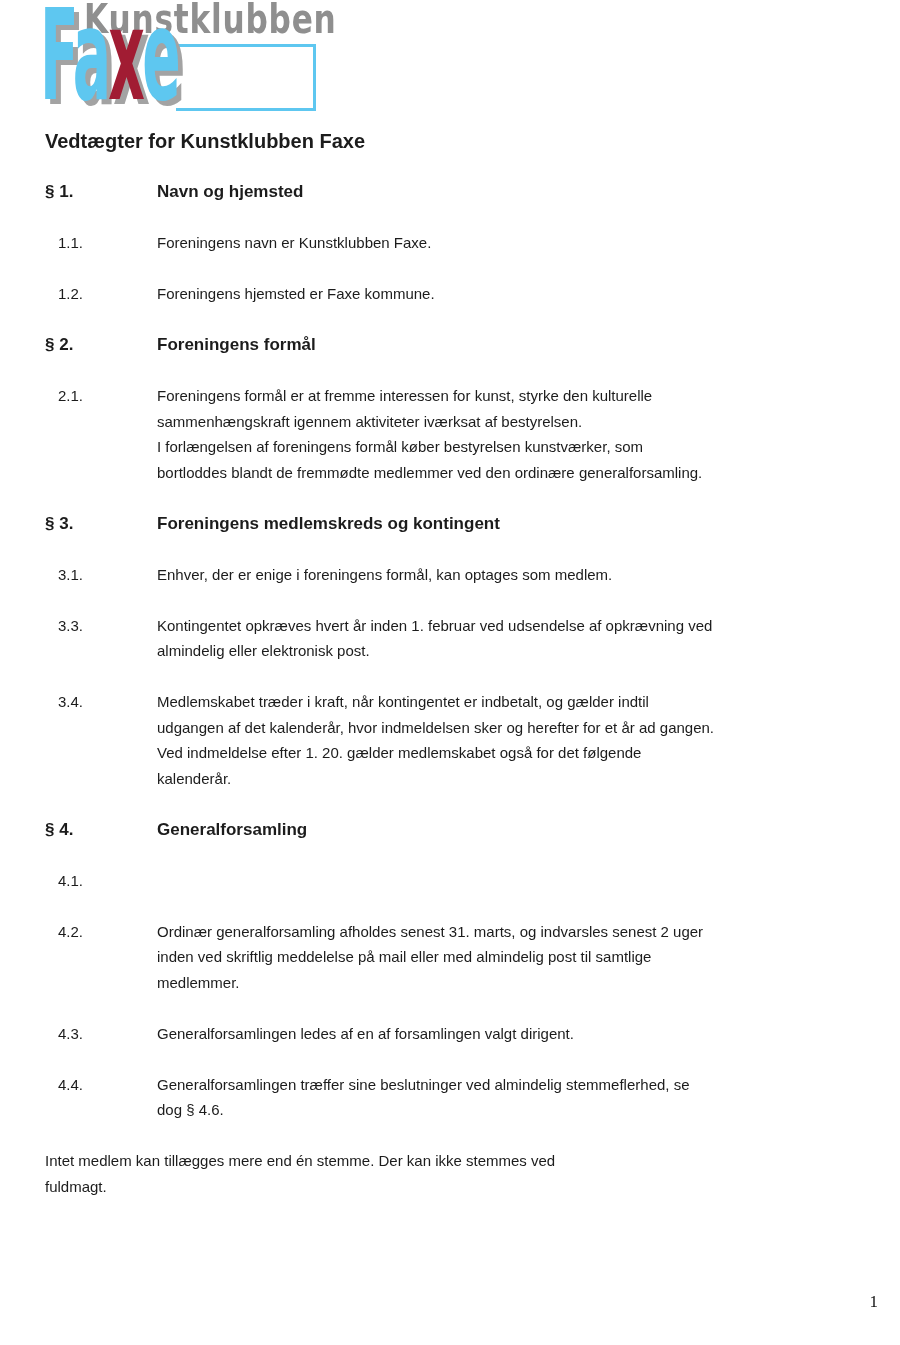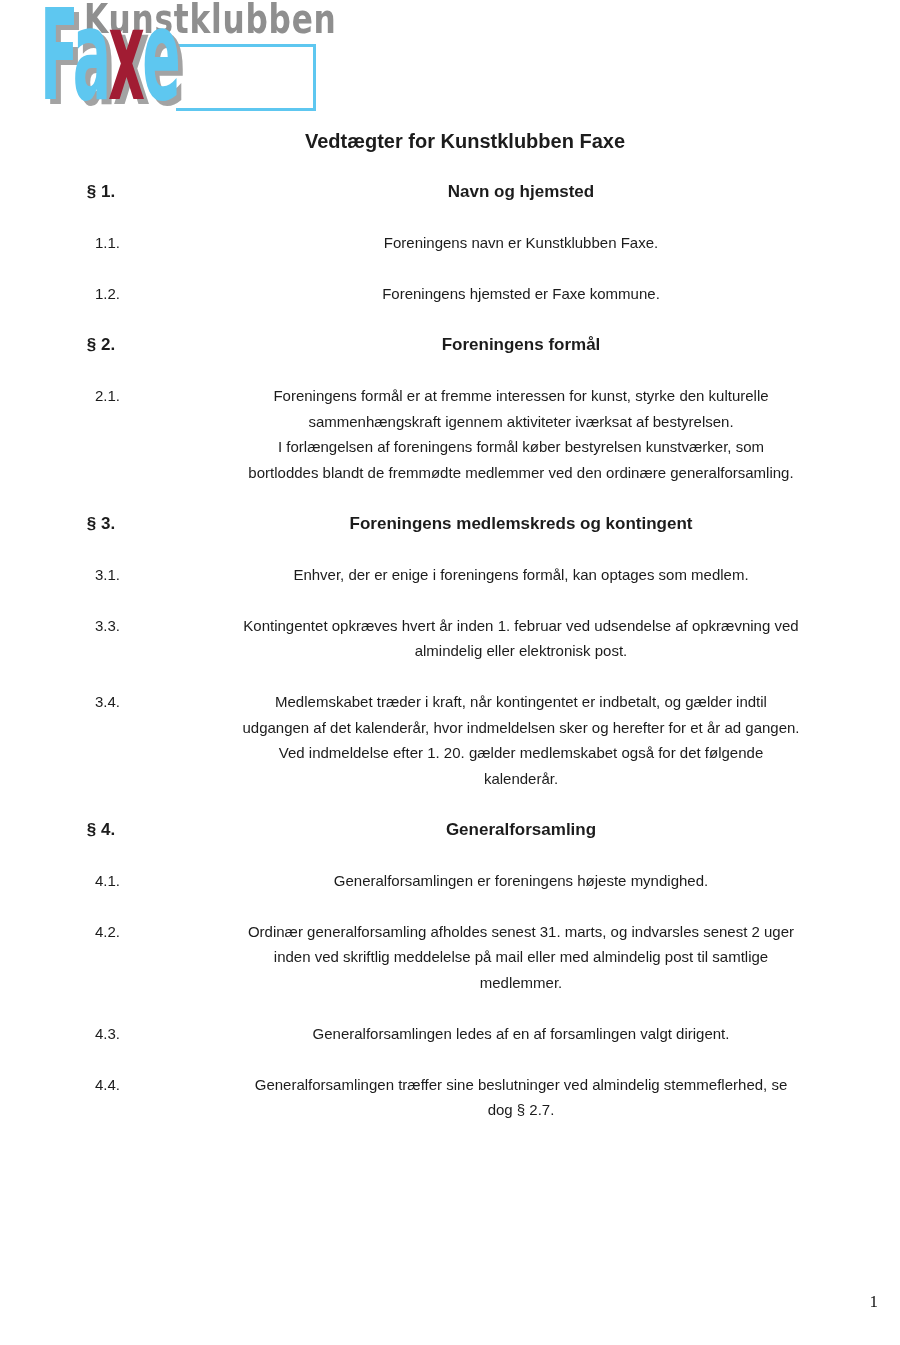--- a/index.html
+++ b/index.html
@@ -39,21 +39,21 @@
     font-weight:bold;font-size:126px;line-height:126px;
     letter-spacing:-6px;
     transform:scaleX(0.45);transform-origin:left top;
     white-space:nowrap;
     text-shadow:11px 5px 0 var(--shadow-gray);
   }
   .logo-faxe .blue{color:var(--logo-blue);}
   .logo-faxe .red{color:var(--logo-red);}
 
   
-  .content{position:absolute;left:45px;top:128px;right:15px;text-align:center;}
+  .content{position:absolute;left:45px;top:128px;right:15px;}
   h1.doc-title{
     font-size:20px;font-weight:bold;line-height:26px;
     margin:0 0 25px 0;color:var(--ink);
   }
   .row{display:flex;margin-bottom:25.5px;}
   .row-num{flex:0 0 112px;box-sizing:border-box;}
   .row-text{flex:1;white-space:pre-line;}
   .sec .row-num,.sec .row-text{
     font-weight:bold;font-size:17px;line-height:25.5px;white-space:nowrap;
   }
@@ -135,39 +135,40 @@
 kalenderår.</div>
   </div>
 
   <div class="row sec">
     <div class="row-num">§ 4.</div>
     <div class="row-text">Generalforsamling</div>
   </div>
 
   <div class="row item">
     <div class="row-num">4.1.</div>
-    <div class="row-text">Generalforsamlingen er foreningens højeste myndighed.</div>
   </div>
 
   <div class="row item">
     <div class="row-num">4.2.</div>
     <div class="row-text">Ordinær generalforsamling afholdes senest 31. marts, og indvarsles senest 2 uger
 inden ved skriftlig meddelelse på mail eller med almindelig post til samtlige
 medlemmer.</div>
   </div>
 
   <div class="row item">
     <div class="row-num">4.3.</div>
     <div class="row-text">Generalforsamlingen ledes af en af forsamlingen valgt dirigent.</div>
   </div>
 
   <div class="row item">
     <div class="row-num">4.4.</div>
     <div class="row-text">Generalforsamlingen træffer sine beslutninger ved almindelig stemmeflerhed, se
-dog § 2.7.</div>
+dog § 4.6.</div>
   </div>
 
   <div class="row item">
+    <div class="row-text">Intet medlem kan tillægges mere end én stemme. Der kan ikke stemmes ved
+fuldmagt.</div>
   </div>
 </main>
 
   <div class="page-num">1</div>
 </div>
 
 </body></html>

